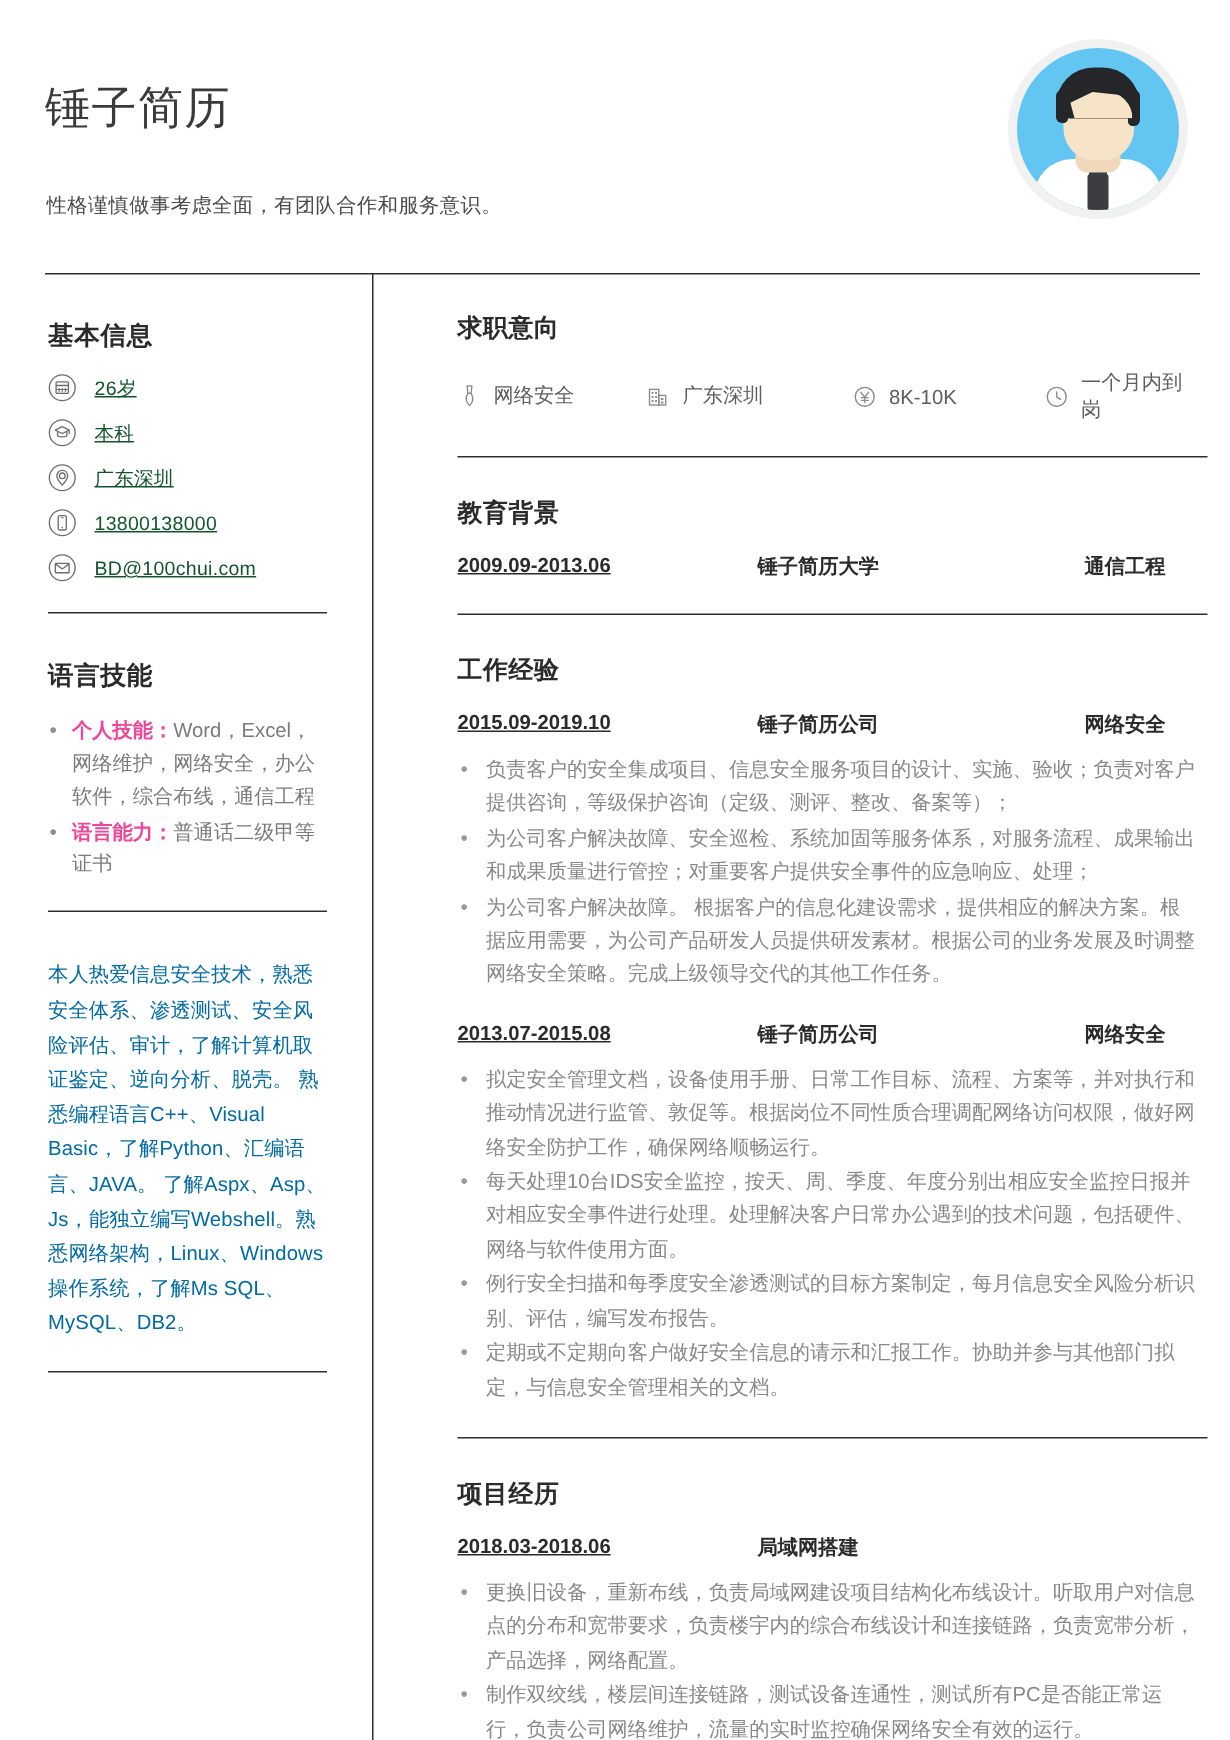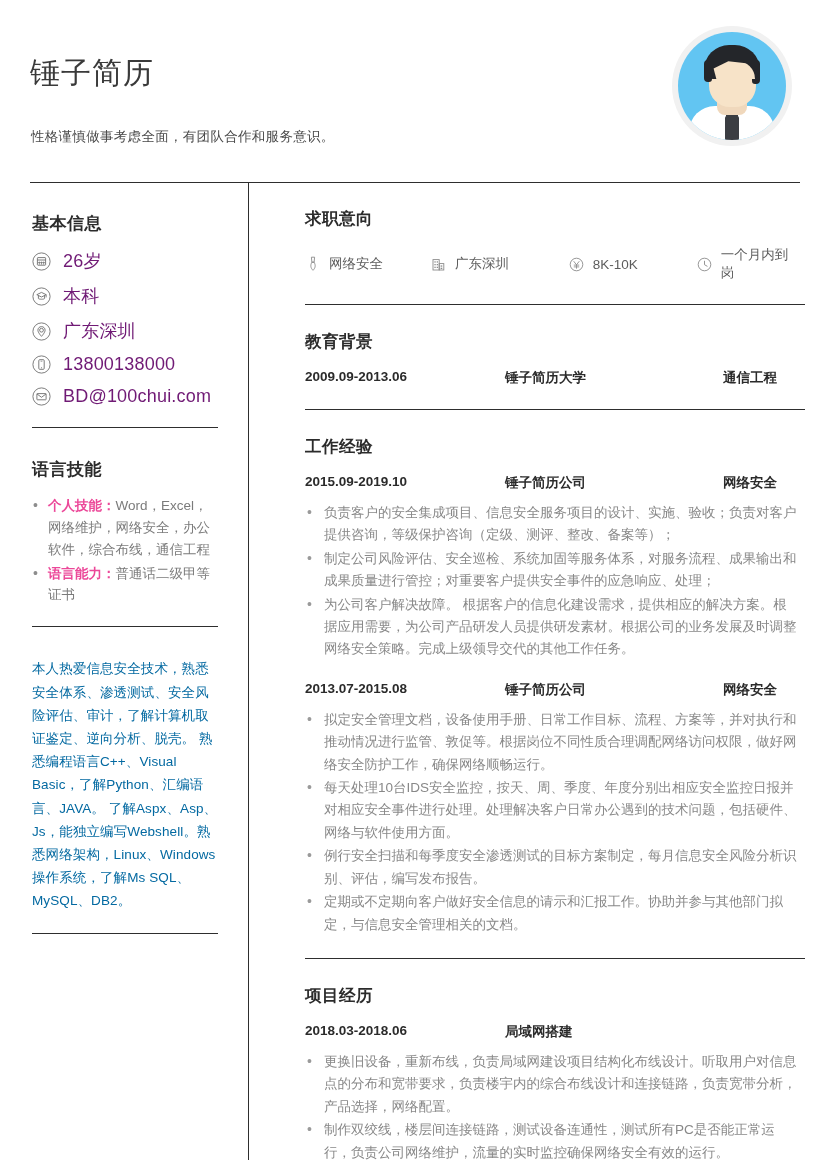--- a/index.html
+++ b/index.html
@@ -129,21 +129,21 @@
     margin-bottom: 14px; letter-spacing: 0.5px;
   }
   .info-row {
     display: flex; align-items: center; margin-bottom: 11px;
   }
   .info-ic {
     width: 19px; height: 19px; flex: 0 0 19px; margin-right: 12px;
     display: flex; align-items: center; justify-content: center;
   }
   .info-ic svg { display: block; }
-  .info-tx { font-size: 18px; color: #701a75; letter-spacing: 0.2px; }
+  .info-tx { font-size: 13px; color: #14532d; letter-spacing: 0.2px; text-decoration: underline; }
 
   .l-rule { border-top: 1.3px solid #2e2e2e; margin-top: 20px; width: 186px; }
 
   .l-list { list-style: none; }
   .l-list li {
     position: relative; padding-left: 16px; font-size: 13.5px;
     color: #7b7b7b; line-height: 1.62; margin-bottom: 2px;
   }
   .l-list li:before {
     content: "•"; position: absolute; left: 1px; top: -1px;
@@ -172,21 +172,21 @@
   .intent-item:nth-child(1) { width: 128px; }
   .intent-item:nth-child(2) { width: 140px; }
   .intent-item:nth-child(3) { width: 130px; }
 
   .r-rule { border-top: 1.3px solid #2e2e2e; margin-top: 22px; width: 500px; }
 
   .ent-head {
     display: flex; font-size: 13.5px; font-weight: bold; color: #2b2b2b;
     margin-bottom: 10px;
   }
-  .ent-date { width: 200px; }
+  .ent-date { width: 200px; text-decoration: underline; }
   .ent-org { flex: 1; }
   .ent-role { text-align: center; width: 100px; }
 
   .ent-head.proj .ent-org { flex: 1; }
 
   .r-list { list-style: none; margin-bottom: 2px; }
   .r-list li {
     position: relative; padding-left: 19px; font-size: 13.5px;
     color: #888888; line-height: 1.66; margin-bottom: 1px;
   }
@@ -379,21 +379,21 @@
         <div class="r-title">工作经验</div>
 
         <div class="ent-block">
           <div class="ent-head">
             <span class="ent-date">2015.09-2019.10</span>
             <span class="ent-org">锤子简历公司</span>
             <span class="ent-role">网络安全</span>
           </div>
           <ul class="r-list">
             <li>负责客户的安全集成项目、信息安全服务项目的设计、实施、验收；负责对客户提供咨询，等级保护咨询（定级、测评、整改、备案等）；</li>
-            <li>制定公司风险评估、安全巡检、系统加固等服务体系，对服务流程、成果输出和成果质量进行管控；对重要客户提供安全事件的应急响应、处理；</li>
+            <li>为公司客户解决故障、安全巡检、系统加固等服务体系，对服务流程、成果输出和成果质量进行管控；对重要客户提供安全事件的应急响应、处理；</li>
             <li>为公司客户解决故障。 根据客户的信息化建设需求，提供相应的解决方案。根据应用需要，为公司产品研发人员提供研发素材。根据公司的业务发展及时调整网络安全策略。完成上级领导交代的其他工作任务。</li>
           </ul>
         </div>
 
         <div class="ent-block">
           <div class="ent-head">
             <span class="ent-date">2013.07-2015.08</span>
             <span class="ent-org">锤子简历公司</span>
             <span class="ent-role">网络安全</span>
           </div>

